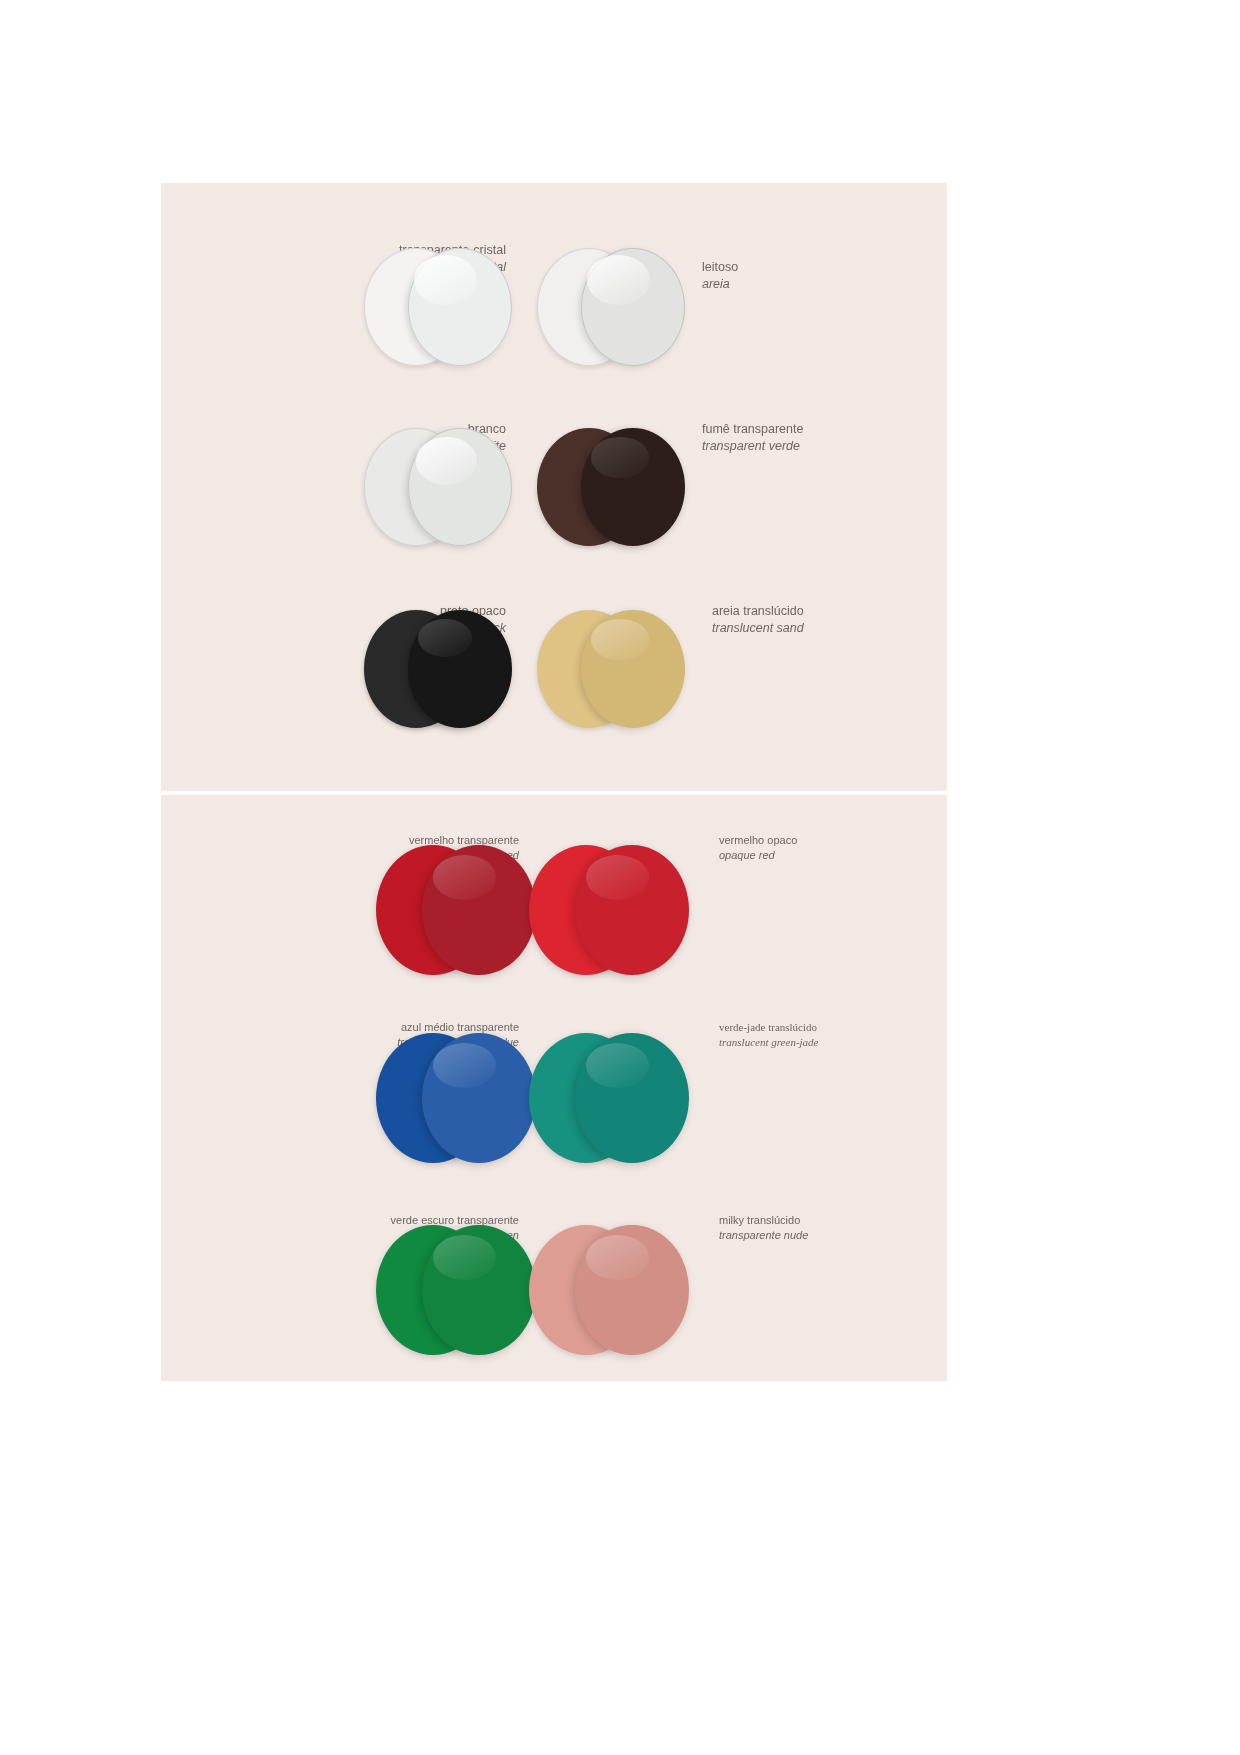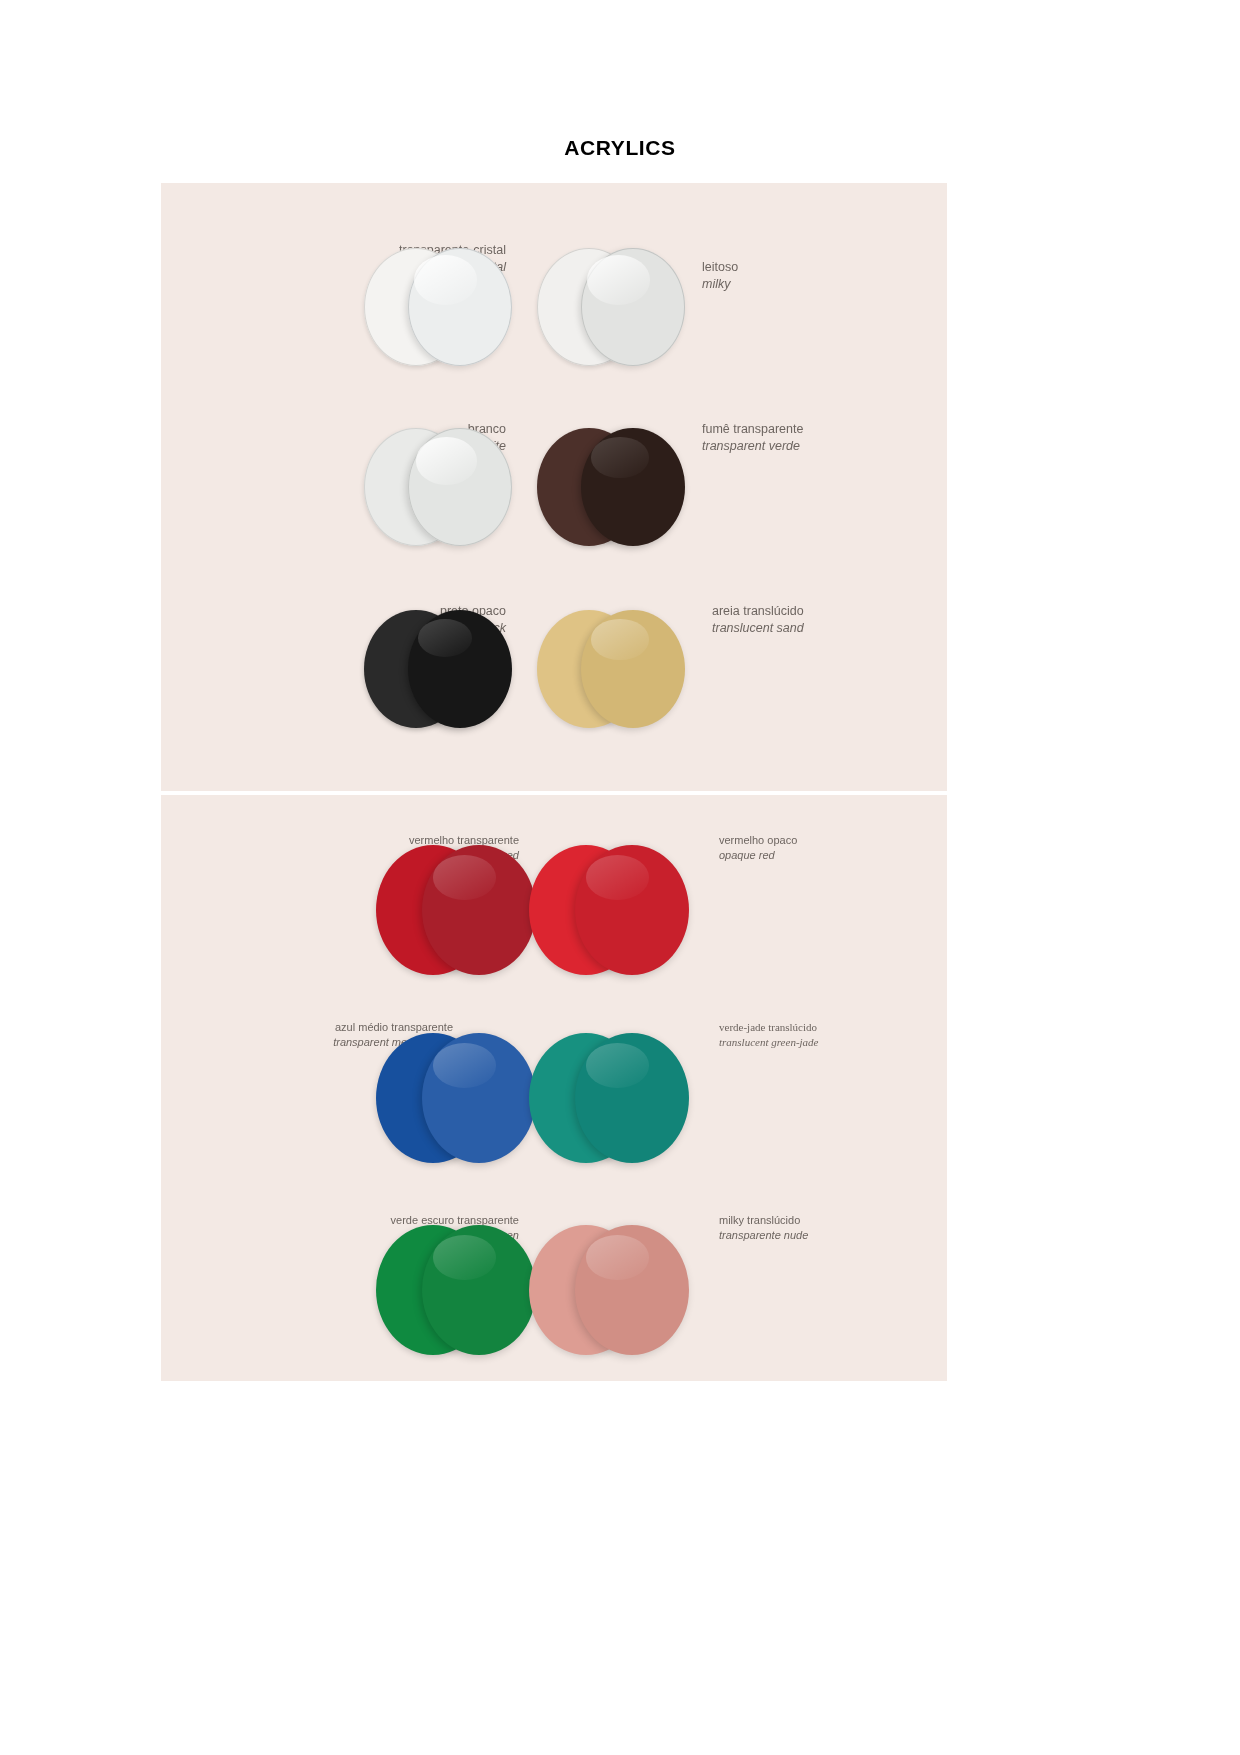--- a/index.html
+++ b/index.html
@@ -120,21 +120,20 @@
     position: absolute;
     border-radius: 50%;
     pointer-events: none;
   }
 </style>
 </head>
 <body>
 
 <div class="page">
 
-  <div class="doc-title">ACRYLICS</div>
 
   <div class="panel panel-top">
 
     <div class="swatch-row" style="top:0;height:0;">
 
       <div class="cell left">
         <div class="label align-right" style="top:59px; right:48px; width:230px;">
           <span class="pt">transparente-cristal</span>
           <span class="en">transparent-crystal</span>
         </div>
@@ -148,21 +147,21 @@
 
       <div class="cell right">
         <div class="discs" style="top:65px; left:-17px;">
           <div class="disc disc-back" style="background:#f1f0ee; box-shadow: inset 0 0 0 1px #d4d2cf, 0 2px 4px rgba(0,0,0,.12);"></div>
           <div class="disc disc-front" style="background:#e2e3e1; box-shadow: inset 0 0 0 1px #c3c5c3, -2px 2px 6px rgba(0,0,0,.13);">
             <div class="shade" style="left:6%;top:6%;width:60%;height:42%;background:linear-gradient(150deg,rgba(255,255,255,.9),rgba(255,255,255,0));"></div>
           </div>
         </div>
         <div class="label align-left" style="top:76px; left:148px; width:230px;">
           <span class="pt">leitoso</span>
-          <span class="en">milky</span>
+          <span class="en">areia</span>
         </div>
       </div>
     </div>
 
     <div class="swatch-row" style="top:0;height:0;">
 
       <div class="cell left">
         <div class="label align-right" style="top:238px; right:48px; width:230px;">
           <span class="pt">branco</span>
           <span class="en">white</span>
@@ -247,21 +246,21 @@
         <div class="label align-left" style="top:38px; left:165px; width:250px;">
           <span class="pt">vermelho opaco</span>
           <span class="en">opaque red</span>
         </div>
       </div>
     </div>
 
     <div class="swatch-row" style="top:0;height:0;">
 
       <div class="cell left">
-        <div class="label align-right" style="top:225px; right:35px; width:250px;text-align:center;">
+        <div class="label align-right" style="top:225px; right:35px; width:250px;">
           <span class="pt">azul médio transparente</span>
           <span class="en">transparent medium blue</span>
         </div>
         <div class="discs" style="top:238px; left:215px;">
           <div class="disc disc-back" style="background:#17509e; box-shadow: 0 2px 6px rgba(0,0,0,.18);"></div>
           <div class="disc disc-front" style="background:#2a5ea8; box-shadow:-2px 2px 8px rgba(0,0,0,.2);">
             <div class="shade" style="left:10%;top:8%;width:55%;height:34%;background:linear-gradient(150deg,rgba(255,255,255,.25),rgba(255,255,255,0));"></div>
           </div>
         </div>
       </div>

